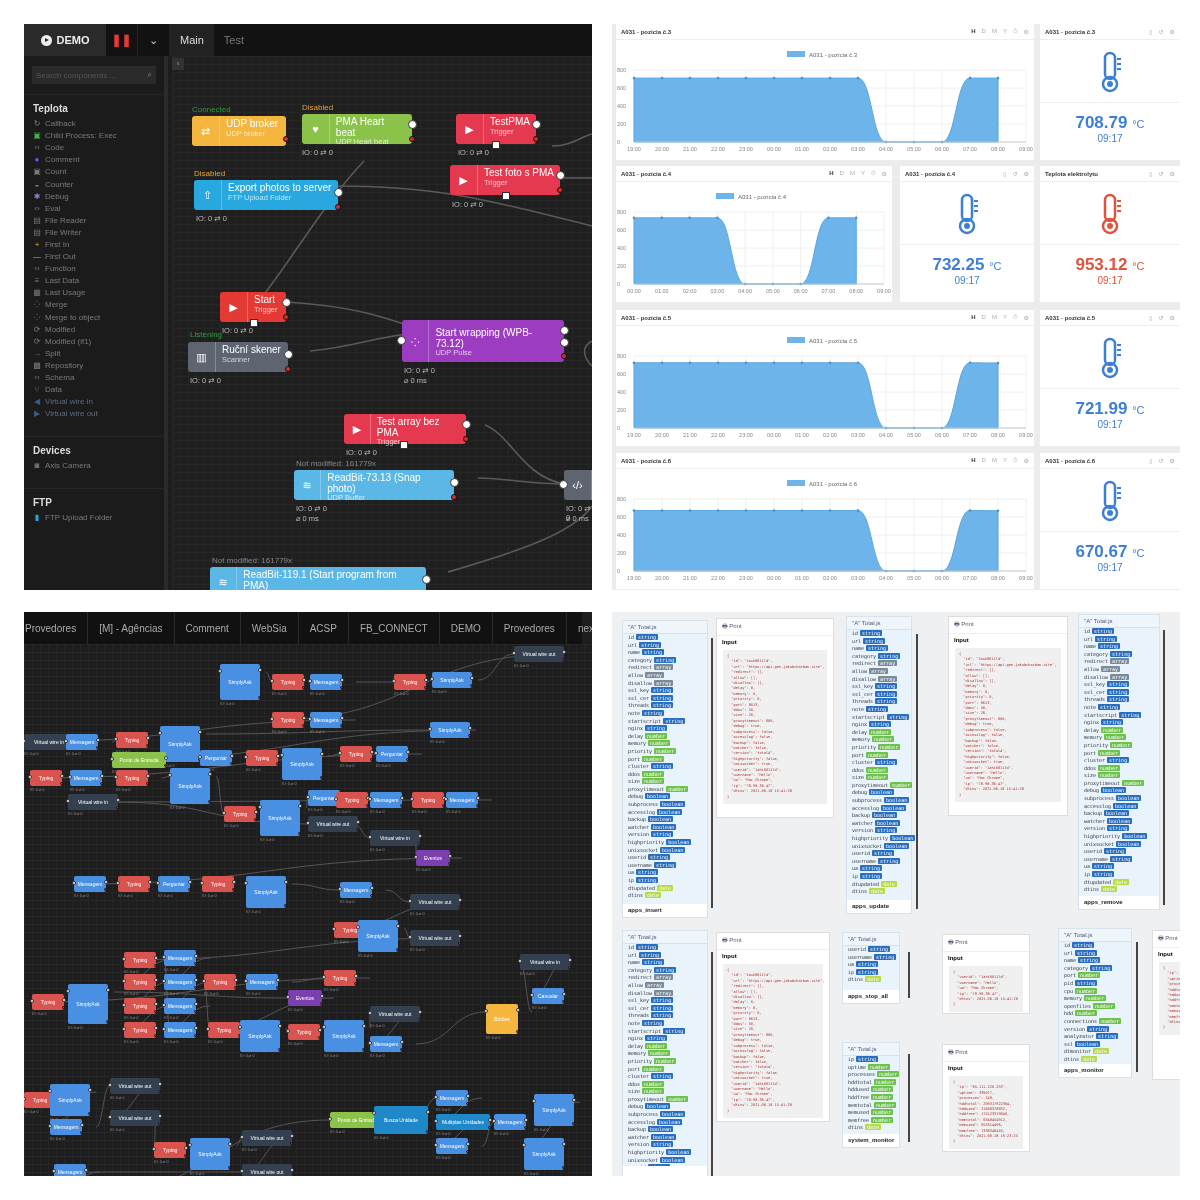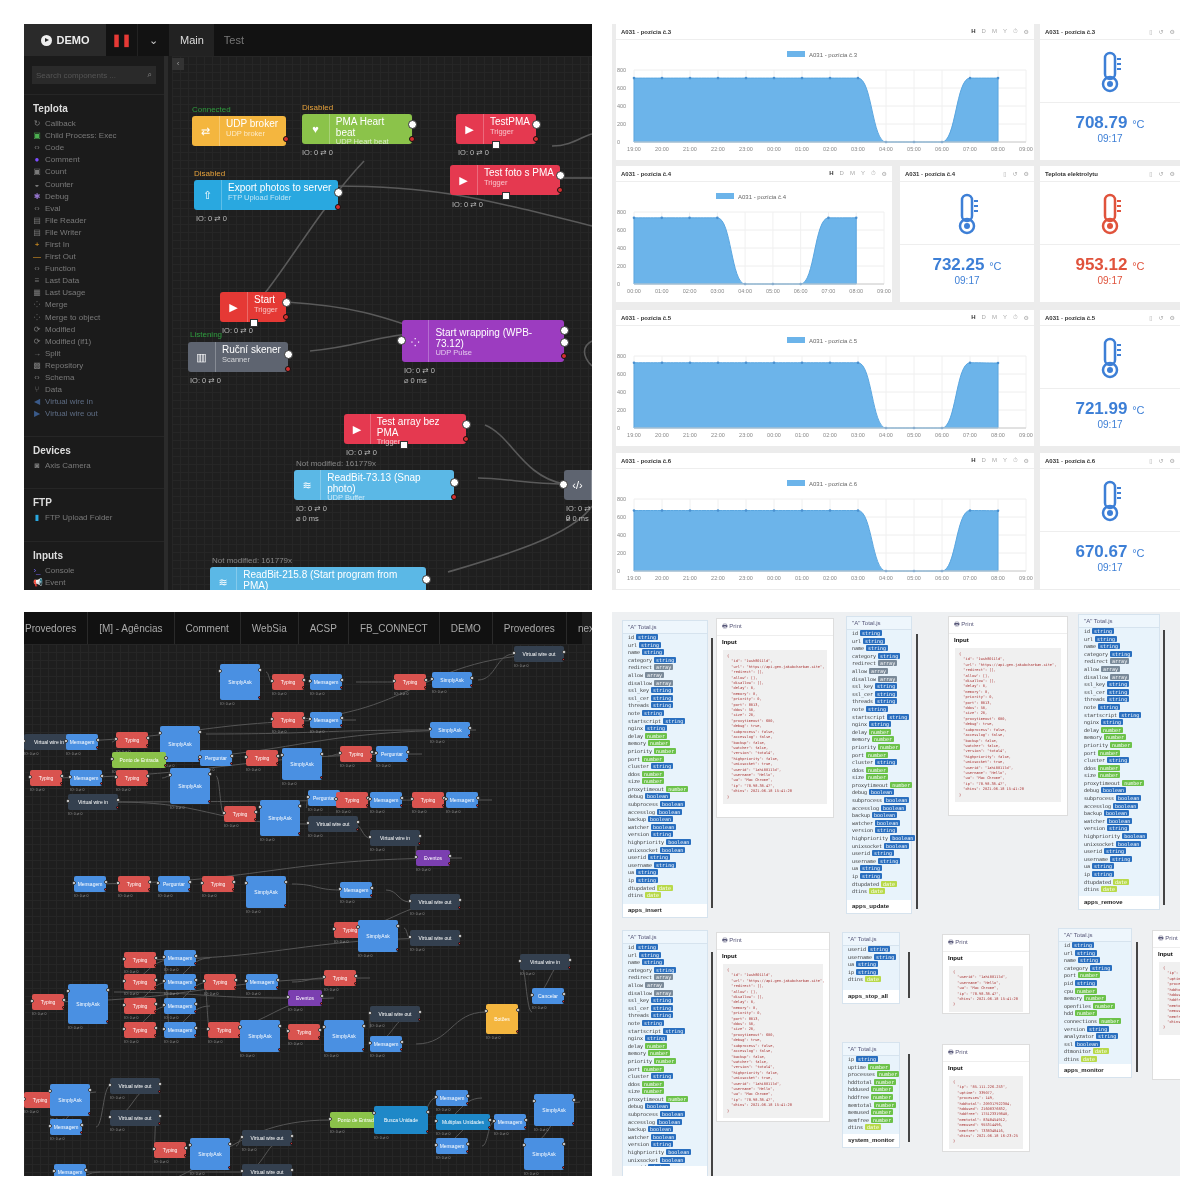--- a/index.html
+++ b/index.html
@@ -193,31 +193,20 @@
           <span>Axis Camera</span>
         </div>
     </div>
     <div class="sec" style="margin-top:12px">
       <h4>FTP</h4>
       <div class="it">
           <i style="color:#29a8e0">▮</i>
           <span>FTP Upload Folder</span>
         </div>
     </div>
-    <div class="sec" style="margin-top:12px">
-      <h4>Inputs</h4>
-      <div class="it">
-          <i style="color:#7c6cff">›_</i>
-          <span>Console</span>
-        </div>
-      <div class="it">
-          <i style="color:#f5a623">📢</i>
-          <span>Event</span>
-        </div>
-    </div>
   </div>
   <div class="canvas">
     <svg width="420" height="534" style="position:absolute;left:0;top:0">
       <g stroke="#5a5a5a" stroke-width="1.6" fill="none">
         <path d="M162 130 C 260 130, 300 140, 420 170"></path>
         <path d="M380 90 C 400 90, 410 80, 420 78"></path>
         <path d="M392 122 C 402 122, 410 122, 420 122"></path>
         <path d="M192 105 C 140 160, 100 240, 70 260"></path>
         <path d="M114 246 C 180 250, 210 260, 255 276"></path>
         <path d="M138 295 C 190 290, 200 280, 255 276"></path>
@@ -354,21 +343,21 @@
       <div class="nt"></div>
       <span class="port" style="left:-5px;top:10px"></span>
     </div>
     <div class="io" style="left:394px;top:448px">IO: 0 ⇄ 0</div>
     <div class="io" style="left:394px;top:458px">⌀ 0 ms</div>
 
     <div class="lbl" style="left:40px;top:500px;color:#888">Not modified: 161779x</div>
     <div class="node" style="left:38px;top:511px;width:216px;height:30px;background:#5bb8e6">
       <div class="ni">≋</div>
       <div class="nt">
-          <b>ReadBit-215.8 (Start program from PMA)</b>
+          <b>ReadBit-119.1 (Start program from PMA)</b>
         </div>
       <span class="port" style="right:-5px;top:8px"></span>
 
     </div>
 
   </div>
   <div class="collapse"><span>‹</span></div>
 </div>
 
 <div class="q" id="q2">

